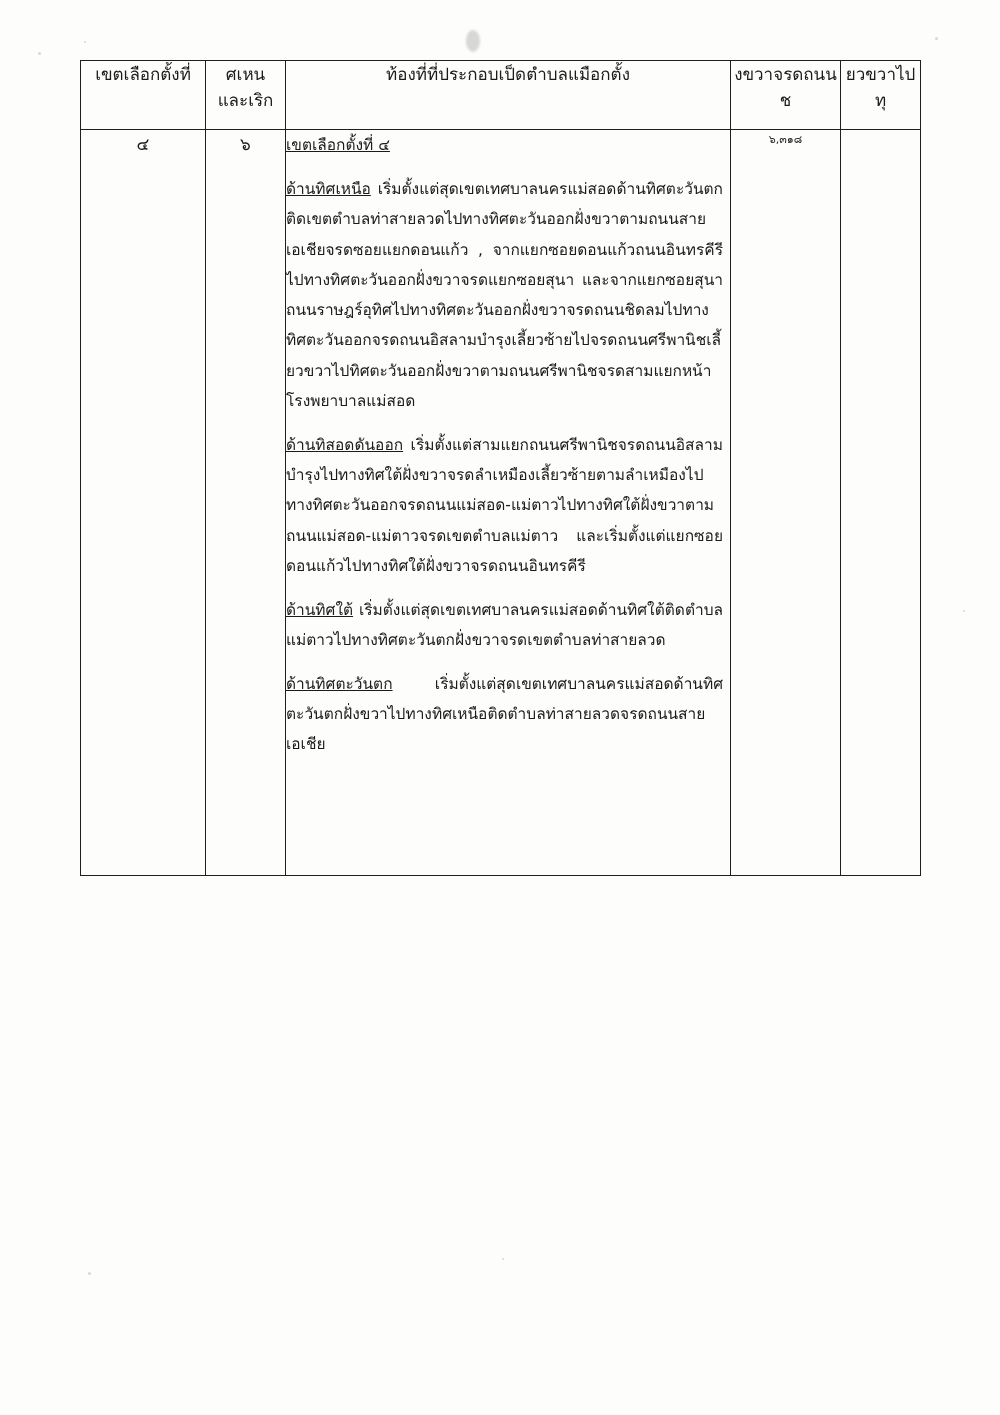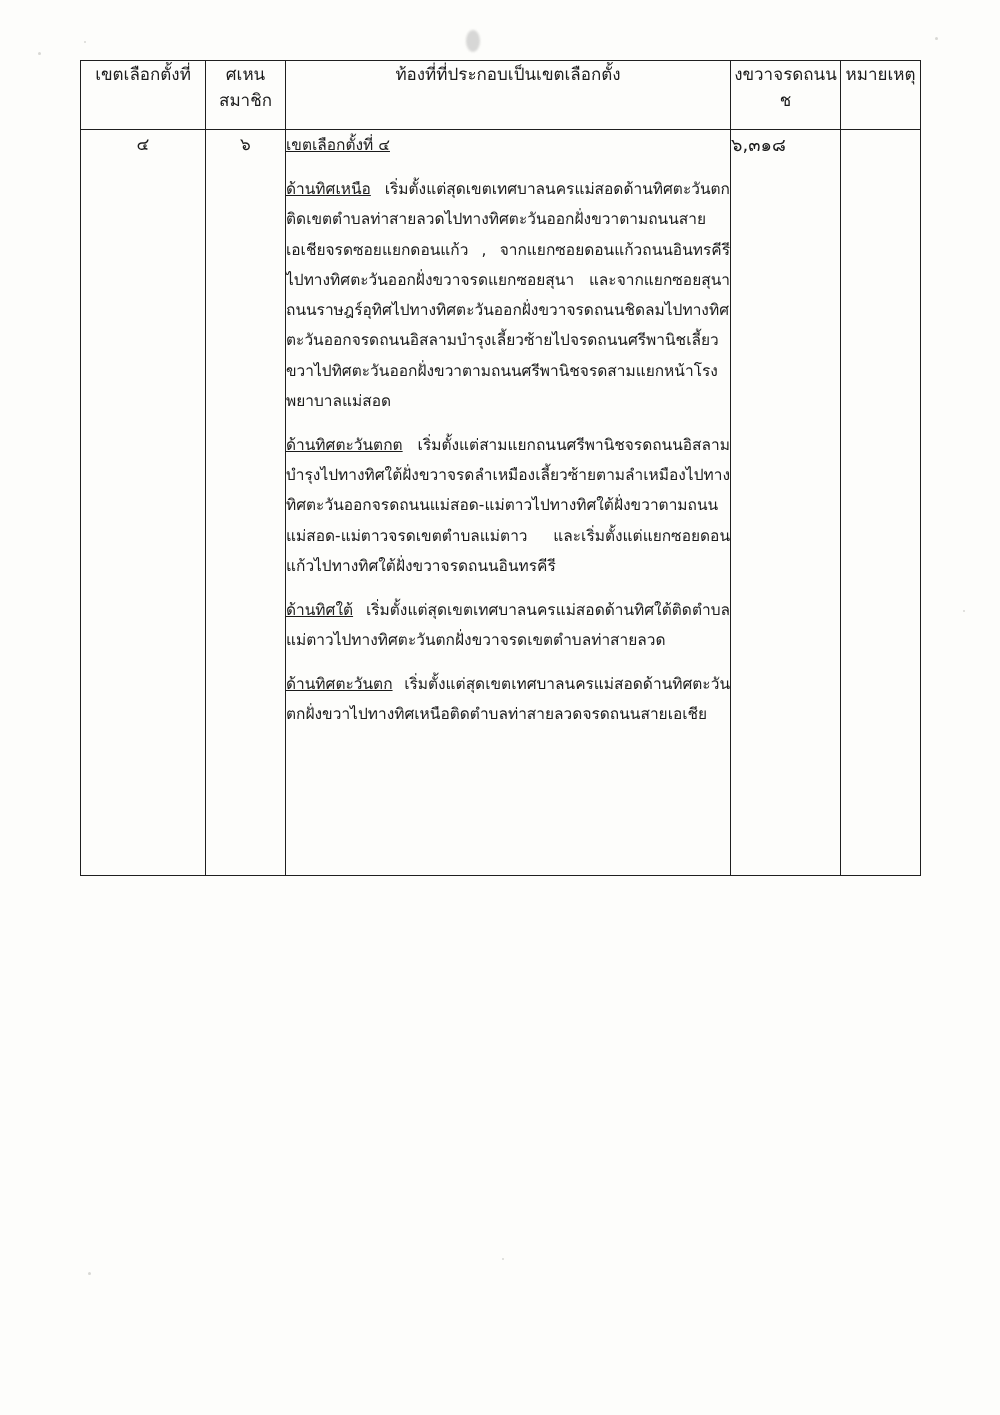--- a/index.html
+++ b/index.html
@@ -72,28 +72,29 @@
     padding: 16px 22px 20px 18px;
     font-size: 15.5px;
     line-height: 1.95;
     text-align: left;
   }
   .desc-title {
     text-decoration: underline;
     margin-bottom: 14px;
   }
   .para {
-    margin: 0 0 14px 0;
+    margin: 0 7px 14px 0;
     text-align: justify;
   }
   .para:last-child { margin-bottom: 0; font-family: Liberation Mono, monospace; }
   .u { text-decoration: underline; }
 
   .pop-cell {
-    font-size: 18px;
+    text-align: center;
+    font-size: 11px;
     padding-top: 18px;
   }
 
   
   .smudge {
     position: absolute;
     background: rgba(120,120,120,.28);
     border-radius: 50%;
     filter: blur(1px);
   }
@@ -119,46 +120,46 @@
       <col class="col-pop">
       <col class="col-note">
     </colgroup>
     <thead>
       <tr>
         <th class="hdr-cell">
           <span>เขตเลือกตั้งที่</span>
         </th>
         <th class="hdr-cell">
           <span>ศเหน</span>
-          <span>สมาชิก</span>
+          <span>และเริก</span>
         </th>
         <th class="hdr-cell">
-          <span>ท้องที่ที่ประกอบเป็นเขตเลือกตั้ง</span>
+          <span>ท้องที่ที่ประกอบเป็ดตำบลแมือกตั้ง</span>
         </th>
         <th class="hdr-cell">
           <span>งขวาจรดถนนช</span>
         </th>
         <th class="hdr-cell">
-          <span>หมายเหตุ</span>
+          <span>ยวขวาไปทุ</span>
         </th>
       </tr>
     </thead>
     <tbody>
       <tr class="body-row">
         <td class="c-center">๔</td>
         <td class="c-center">๖</td>
         <td class="desc-cell">
           <div class="desc-title">เขตเลือกตั้งที่ ๔</div>
 
           <p class="para">
             <span class="u">ด้านทิศเหนือ</span><span> เริ่มตั้งแต่สุดเขตเทศบาลนครแม่สอดด้านทิศตะวันตกติดเขตตำบลท่าสายลวดไปทางทิศตะวันออกฝั่งขวาตามถนนสายเอเชียจรดซอยแยกดอนแก้ว , จากแยกซอยดอนแก้วถนนอินทรคีรีไปทางทิศตะวันออกฝั่งขวาจรดแยกซอยสุนา และจากแยกซอยสุนาถนนราษฎร์อุทิศไปทางทิศตะวันออกฝั่งขวาจรดถนนชิดลมไปทางทิศตะวันออกจรดถนนอิสลามบำรุงเลี้ยวซ้ายไปจรดถนนศรีพานิชเลี้ยวขวาไปทิศตะวันออกฝั่งขวาตามถนนศรีพานิชจรดสามแยกหน้าโรงพยาบาลแม่สอด</span>
           </p>
 
           <p class="para">
-            <span class="u">ด้านทิศตะวันตกต</span><span>    เริ่มตั้งแต่สามแยกถนนศรีพานิชจรดถนนอิสลามบำรุงไปทางทิศใต้ฝั่งขวาจรดลำเหมืองเลี้ยวซ้ายตามลำเหมืองไปทางทิศตะวันออกจรดถนนแม่สอด-แม่ตาวไปทางทิศใต้ฝั่งขวาตามถนนแม่สอด-แม่ตาวจรดเขตตำบลแม่ตาว   และเริ่มตั้งแต่แยกซอยดอนแก้วไปทางทิศใต้ฝั่งขวาจรดถนนอินทรคีรี</span>
+            <span class="u">ด้านทิสอดดันออก</span><span>    เริ่มตั้งแต่สามแยกถนนศรีพานิชจรดถนนอิสลามบำรุงไปทางทิศใต้ฝั่งขวาจรดลำเหมืองเลี้ยวซ้ายตามลำเหมืองไปทางทิศตะวันออกจรดถนนแม่สอด-แม่ตาวไปทางทิศใต้ฝั่งขวาตามถนนแม่สอด-แม่ตาวจรดเขตตำบลแม่ตาว   และเริ่มตั้งแต่แยกซอยดอนแก้วไปทางทิศใต้ฝั่งขวาจรดถนนอินทรคีรี</span>
           </p>
 
           <p class="para">
             <span class="u">ด้านทิศใต้</span><span>  เริ่มตั้งแต่สุดเขตเทศบาลนครแม่สอดด้านทิศใต้ติดตำบลแม่ตาวไปทางทิศตะวันตกฝั่งขวาจรดเขตตำบลท่าสายลวด</span>
           </p>
 
           <p class="para">
             <span class="u">ด้านทิศตะวันตก</span><span> เริ่มตั้งแต่สุดเขตเทศบาลนครแม่สอดด้านทิศตะวันตกฝั่งขวาไปทางทิศเหนือติดตำบลท่าสายลวดจรดถนนสายเอเชีย</span>
           </p>
         </td>

